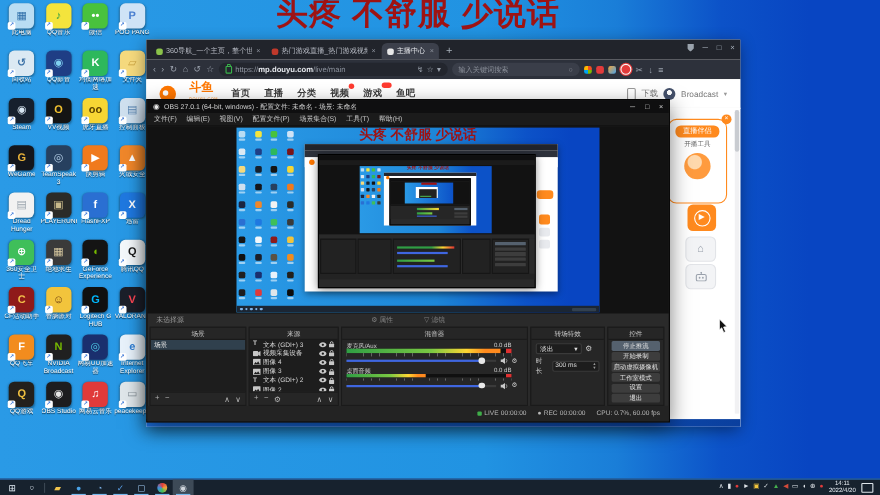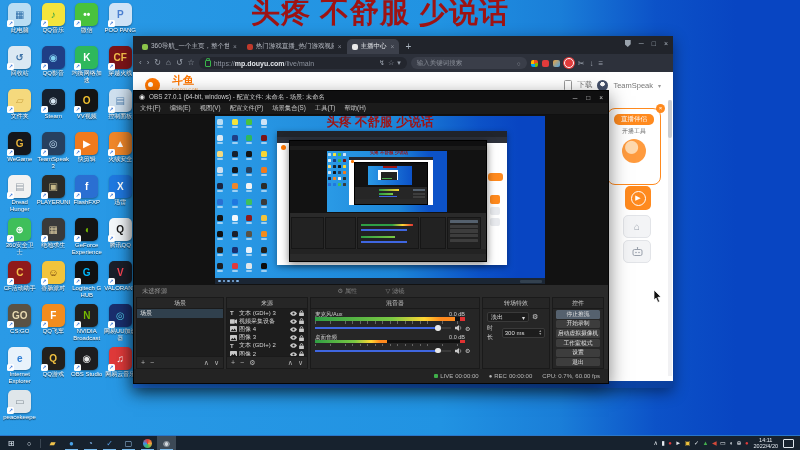--- a/index.html
+++ b/index.html
@@ -263,44 +263,44 @@
         </div>
         <div class="lbl">QQ影音</div>
       </div>
       <div class="dt-icon">
         <div class="ic" style="background: rgb(46, 184, 92);">
           <span style="color: rgb(255, 255, 255);">K</span>
         </div>
         <div class="lbl">均衡网络加速</div>
       </div>
       <div class="dt-icon">
-        <div class="ic" style="background: rgb(122, 20, 24);">
-          <span style="color: rgb(243, 192, 74);">CF</span>
-        </div>
-        <div class="lbl">穿越火线</div>
-      </div>
-      <div class="dt-icon">
         <div class="ic" style="background: rgb(245, 217, 125);">
           <span style="color: rgb(202, 162, 63);">▱</span>
         </div>
         <div class="lbl">文件夹</div>
       </div>
       <div class="dt-icon">
         <div class="ic" style="background: rgb(22, 32, 45);">
           <span style="color: rgb(215, 230, 242);">◉</span>
         </div>
         <div class="lbl">Steam</div>
       </div>
       <div class="dt-icon">
         <div class="ic" style="background: rgb(20, 20, 20);">
           <span style="color: rgb(242, 194, 48);">O</span>
         </div>
         <div class="lbl">VV视频</div>
       </div>
       <div class="dt-icon">
+        <div class="ic" style="background: rgb(247, 214, 52);">
+          <span style="color: rgb(90, 66, 0);">oo</span>
+        </div>
+        <div class="lbl">虎牙直播</div>
+      </div>
+      <div class="dt-icon">
         <div class="ic" style="background: rgb(207, 224, 239);">
           <span style="color: rgb(91, 135, 181);">▤</span>
         </div>
         <div class="lbl">控制面板</div>
       </div>
       <div class="dt-icon">
         <div class="ic" style="background: rgb(20, 22, 28);">
           <span style="color: rgb(232, 178, 58);">G</span>
         </div>
         <div class="lbl">WeGame</div>
@@ -387,26 +387,20 @@
         <div class="ic" style="background: rgb(16, 16, 16);">
           <span style="color: rgb(0, 184, 252);">G</span>
         </div>
         <div class="lbl">Logitech G HUB</div>
       </div>
       <div class="dt-icon">
         <div class="ic" style="background: rgb(27, 31, 42);">
           <span style="color: rgb(255, 70, 85);">V</span>
         </div>
         <div class="lbl">VALORANT</div>
-      </div>
-      <div class="dt-icon">
-        <div class="ic" style="background: rgb(90, 82, 68);">
-          <span style="color: rgb(232, 217, 176);">GO</span>
-        </div>
-        <div class="lbl">CS:GO</div>
       </div>
       <div class="dt-icon">
         <div class="ic" style="background: rgb(242, 140, 30);">
           <span style="color: rgb(255, 255, 255);">F</span>
         </div>
         <div class="lbl">QQ飞车</div>
       </div>
       <div class="dt-icon">
         <div class="ic" style="background: rgb(32, 32, 32);">
           <span style="color: rgb(118, 185, 0);">N</span>
@@ -509,25 +503,33 @@
           <span>↓</span>
           <span>≡</span>
         </span>
     </div>
     <div class="pageheader">
       <span class="dy-fish"></span>
       <span class="dy-tx">
         <span class="dy-name">斗鱼</span>
         <span class="dy-dom">DOUYU.COM</span>
       </span>
+      <div id="dy-nav">
+          <span class="dy-item">首页</span>
+          <span class="dy-item">直播</span>
+          <span class="dy-item">分类</span>
+          <span class="dy-item">视频<span class="bdg-dot"></span></span>
+          <span class="dy-item">游戏<span class="bdg-pill"></span></span>
+          <span class="dy-item">鱼吧</span>
+        </div>
       <div class="dy-right">
         <span class="phone"></span>
         <span>下载</span>
         <span class="avatar"></span>
-        <span>TeamSpeak</span>
+        <span>Broadcast</span>
         <span class="caret">▾</span>
       </div>
     </div>
     <div class="pagebody">
       <div class="promo-card">
         <div class="promo-close">×</div>
         <div class="promo-pill">直播伴侣</div>
         <div class="promo-sub">开播工具</div>
         <div class="mascot"></div>
       </div>

